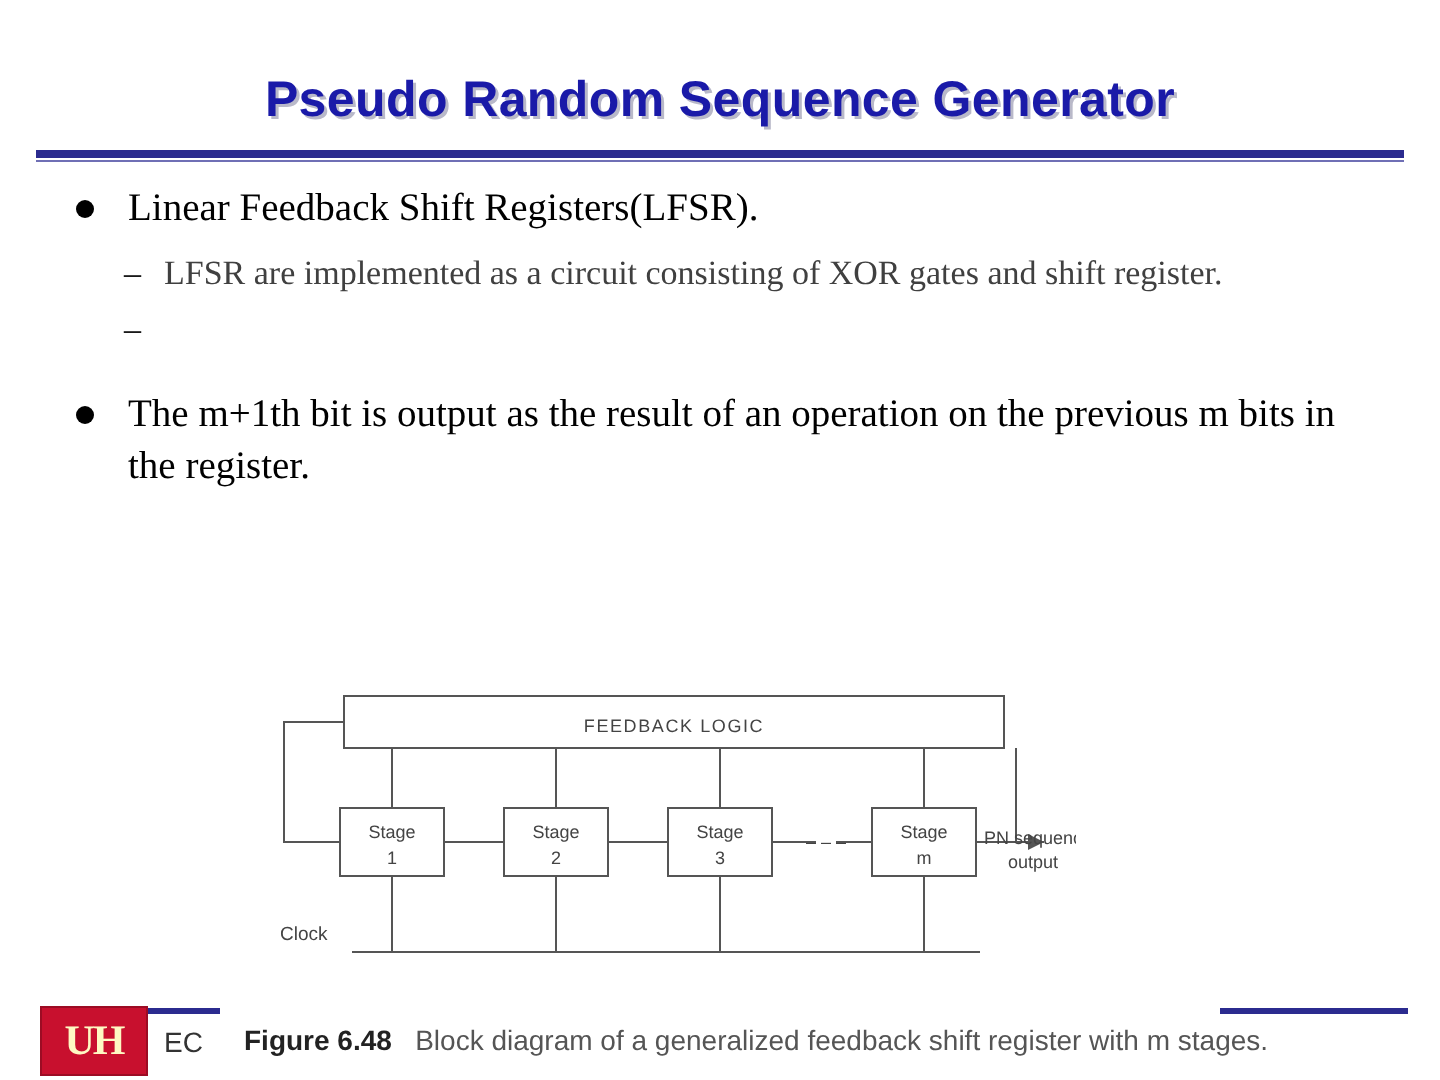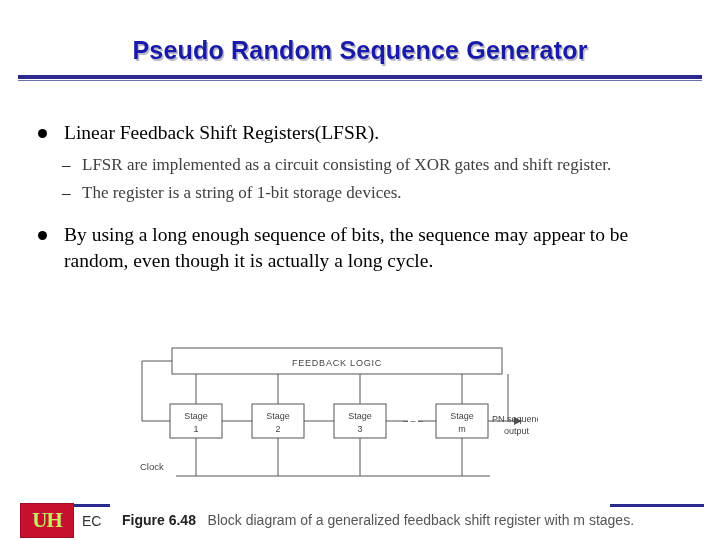--- a/index.html
+++ b/index.html
@@ -50,21 +50,20 @@
     height: 1px;
     background: #6f6fb5;
   }
 
   
   .body {
     position: absolute;
     top: 92px;
     left: 0;
     width: 720px;
-    margin-top: 28px;
   }
   .bullet-row {
     display: flex;
     align-items: flex-start;
     padding: 0 40px 0 36px;
     margin-top: 11px;
   }
   .bullet-row.first { margin-top: 0; }
   .marker-l1 {
     flex: 0 0 auto;
@@ -150,21 +149,21 @@
     background: #c8102e;
     border: 1px solid #9c0c24;
     display: flex;
     align-items: center;
     justify-content: center;
   }
   .logo-text {
     font-family: "Liberation Serif", serif;
     font-weight: bold;
     font-size: 21px;
-    color: #bef264;
+    color: #fef9c3;
     letter-spacing: -1px;
   }
   .footer-label {
     position: absolute;
     left: 82px;
     top: 513px;
     font-family: "Liberation Sans", sans-serif;
     font-size: 14px;
     color: #333333;
   }
@@ -194,29 +193,28 @@
       <div class="marker-l1"><span class="dot"></span></div>
       <div class="text-l1">Linear Feedback Shift Registers(LFSR).</div>
     </div>
     <div class="sub-block">
       <div class="sub-row">
         <div class="marker-l2">–</div>
         <div class="text-l2">LFSR are implemented as a circuit consisting of XOR gates and shift register.</div>
       </div>
       <div class="sub-row">
         <div class="marker-l2">–</div>
-        <div class="text-l2">The register is a string of 1-bit storage devices.</div>
       </div>
     </div>
 
-
-    <div class="bullet-row" style="margin-top:17px;">
+    <div class="bullet-row" style="margin-top:18px;">
       <div class="marker-l1"><span class="dot"></span></div>
-      <div class="text-l1">By using a long enough sequence of bits, the sequence may appear to be random, even though it is actually a long cycle.</div>
+      <div class="text-l1">The m+1th bit is output as the result of an operation on the previous m bits in the register.</div>
     </div>
+
 
   </div>
 
   <div class="figure">
     <svg class="fig-svg" width="420" height="150" viewBox="0 0 420 150" xmlns="http://www.w3.org/2000/svg">
       <g stroke="#555555" stroke-width="1" fill="none">
 
         <rect x="54" y="2" width="330" height="26"></rect>
 
         <rect x="52" y="58" width="52" height="34"></rect>

